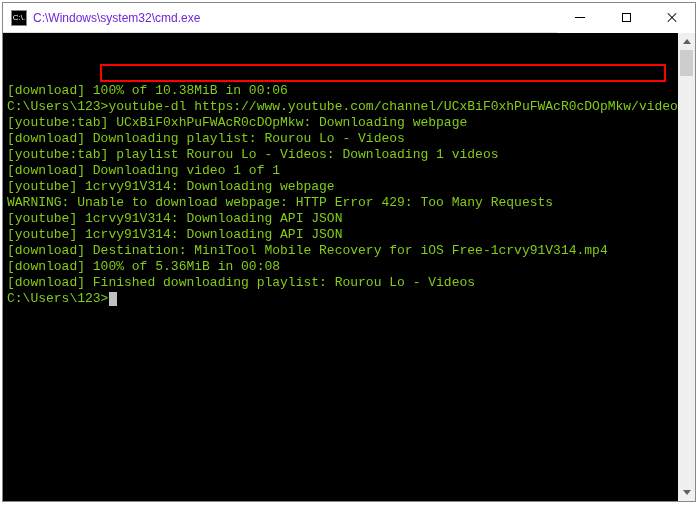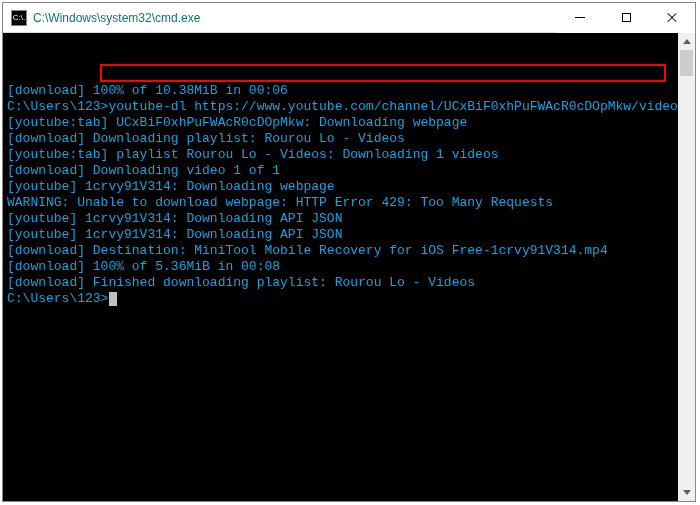--- a/index.html
+++ b/index.html
@@ -1,30 +1,30 @@
 <!DOCTYPE html>
 <html><head>
 <meta charset="utf-8">
 <style>
 * { margin: 0; padding: 0; box-sizing: border-box; }
 body { width: 700px; height: 505px; background: #fff; font-family: "Consolas", "Courier New", monospace; overflow: hidden; }
 .window { width: 694px; height: 500px; margin: 2px; border: 1px solid #888; display: flex; flex-direction: column; background: #fff; }
 .titlebar { height: 30px; background: #fff; display: flex; align-items: center; border-bottom: 1px solid #ddd; }
 .titlebar-icon { width: 16px; height: 16px; margin-left: 8px; background: #000; display: inline-flex; align-items: center; justify-content: center; color: #fff; font-size: 8px; font-family: sans-serif; border: 1px solid #888; }
-.titlebar-title { flex: 1; font-size: 12px; font-family: "Segoe UI", sans-serif; color: #0f766e; padding-left: 6px; }
+.titlebar-title { flex: 1; font-size: 12px; font-family: "Segoe UI", sans-serif; color: #6d28d9; padding-left: 6px; }
 .titlebar-buttons { display: flex; }
 .tb-btn { width: 46px; height: 30px; display: flex; align-items: center; justify-content: center; font-family: "Segoe UI", sans-serif; font-size: 11px; color: #000; cursor: pointer; background: #fff; }
 .tb-icon-min { width: 10px; height: 1px; background: currentColor; }
 .tb-icon-max { width: 9px; height: 9px; border: 1px solid currentColor; }
 .tb-icon-close { position: relative; width: 12px; height: 12px; }
 .tb-icon-close::before, .tb-icon-close::after { content: ""; position: absolute; top: 5px; left: 0; width: 12px; height: 1px; background: currentColor; }
 .tb-icon-close::before { transform: rotate(45deg); }
 .tb-icon-close::after { transform: rotate(-45deg); }
 .terminal-wrap { flex: 1; display: flex; background: #000; }
-.terminal { flex: 1; background: #000; color: #0ea5e9; font-size: 13px; line-height: 16px; padding: 2px 4px; white-space: pre; overflow: hidden; position: relative; letter-spacing: 0px; }
+.terminal { flex: 1; background: #000; color: #84cc16; font-size: 13px; line-height: 16px; padding: 2px 4px; white-space: pre; overflow: hidden; position: relative; letter-spacing: 0px; }
 .scrollbar { width: 17px; background: #f0f0f0; position: relative; }
 .sb-btn { width: 17px; height: 17px; background: #f0f0f0; display: flex; align-items: center; justify-content: center; position: absolute; }
 .sb-up { top: 0; }
 .sb-down { bottom: 0; }
 .sb-arrow-up { width: 0; height: 0; border-left: 4px solid transparent; border-right: 4px solid transparent; border-bottom: 5px solid #606060; }
 .sb-arrow-down { width: 0; height: 0; border-left: 4px solid transparent; border-right: 4px solid transparent; border-top: 5px solid #606060; }
 .sb-thumb { position: absolute; top: 17px; left: 2px; width: 13px; height: 26px; background: #cdcdcd; }
 .highlight-box { position: absolute; border: 2px solid #ff0000; pointer-events: none; z-index: 10; }
 .line { display: block; }
 .cursor-block { display: inline-block; width: 8px; height: 14px; background: #c0c0c0; vertical-align: text-bottom; margin-left: 1px; }

